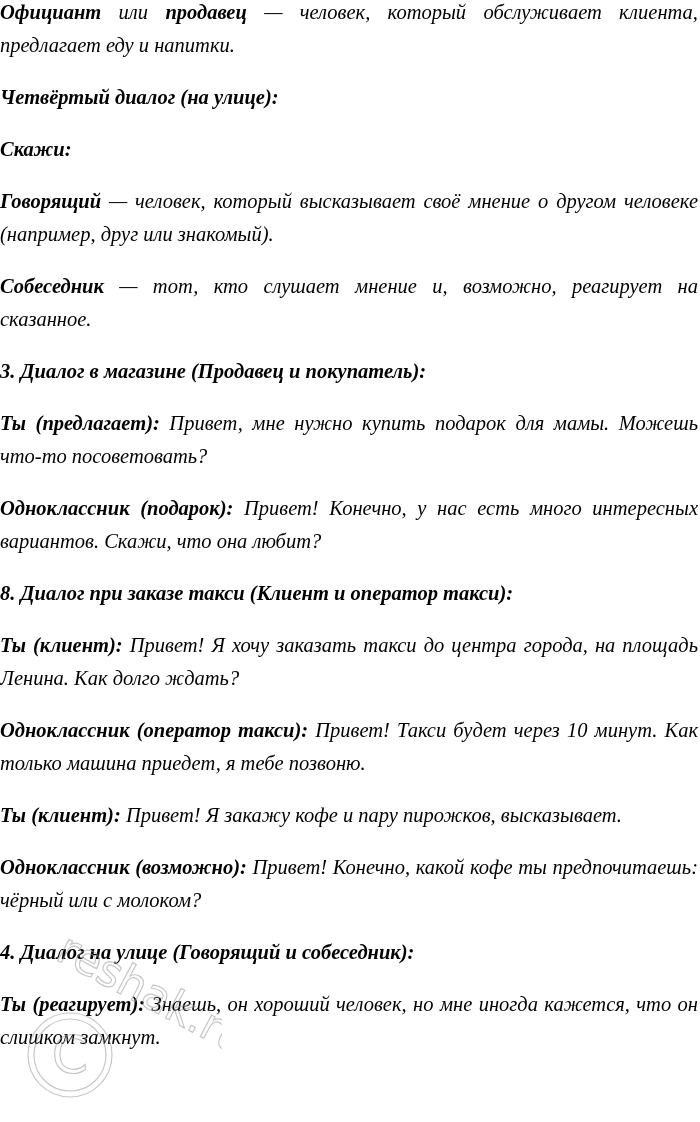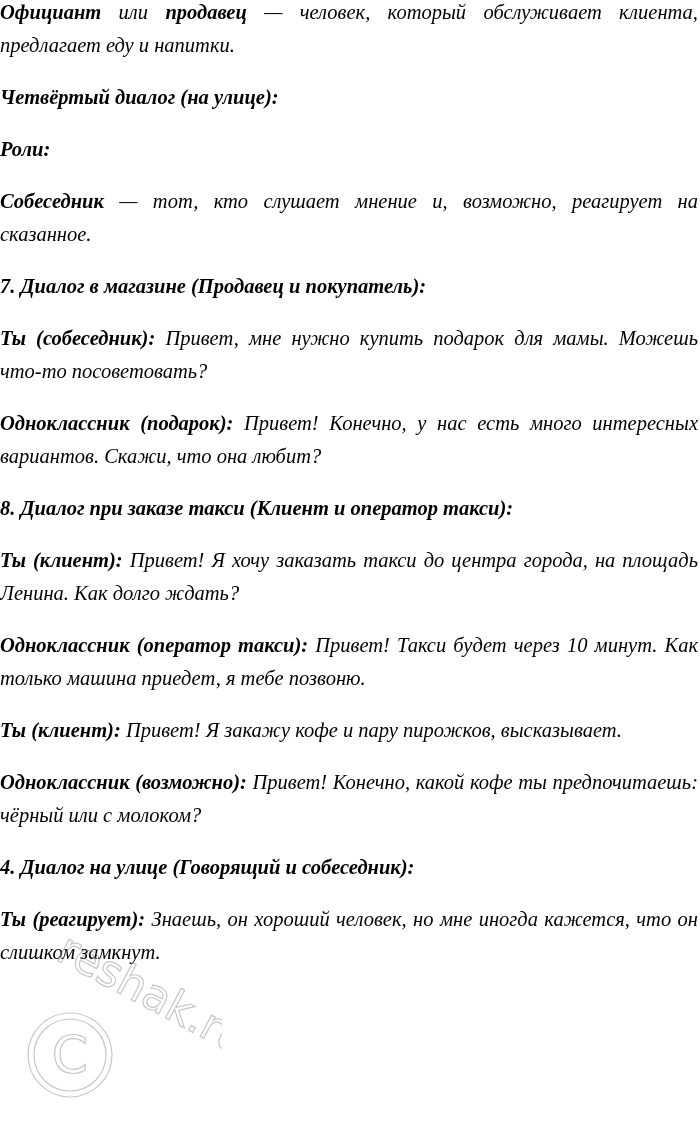--- a/index.html
+++ b/index.html
@@ -23,26 +23,27 @@
     pointer-events: none; opacity: 0.55;
   }
 </style>
 </head>
 <body>
 
 <div class="doc">
   <p class="p first"><b>Официант</b><span> или </span><b>продавец</b><span> — человек, который обслуживает клиента, предлагает еду и напитки.</span></p>
 
   <p class="p heading">Четвёртый диалог (на улице):</p>
-  <p class="p heading">Роли:</p>
+  <p class="p heading">Скажи:</p>
 
+  <p class="p"><b>Говорящий</b><span> — человек, который высказывает своё мнение о другом человеке (например, друг или знакомый).</span></p>
   <p class="p"><b>Собеседник</b><span> — тот, кто слушает мнение и, возможно, реагирует на сказанное.</span></p>
 
-  <p class="p heading">7. Диалог в магазине (Продавец и покупатель):</p>
-  <p class="p"><b>Ты (собеседник):</b><span> Привет, мне нужно купить подарок для мамы. Можешь что-то посоветовать?</span></p>
+  <p class="p heading">3. Диалог в магазине (Продавец и покупатель):</p>
+  <p class="p"><b>Ты (предлагает):</b><span> Привет, мне нужно купить подарок для мамы. Можешь что-то посоветовать?</span></p>
   <p class="p"><b>Одноклассник (подарок):</b><span> Привет! Конечно, у нас есть много интересных вариантов. Скажи, что она любит?</span></p>
 
   <p class="p heading">8. Диалог при заказе такси (Клиент и оператор такси):</p>
   <p class="p"><b>Ты (клиент):</b><span> Привет! Я хочу заказать такси до центра города, на площадь Ленина. Как долго ждать?</span></p>
   <p class="p"><b>Одноклассник (оператор такси):</b><span> Привет! Такси будет через 10 минут. Как только машина приедет, я тебе позвоню.</span></p>
 
   <p class="p"><b>Ты (клиент):</b><span> Привет! Я закажу кофе и пару пирожков, высказывает.</span></p>
   <p class="p"><b>Одноклассник (возможно):</b><span> Привет! Конечно, какой кофе ты предпочитаешь: чёрный или с молоком?</span></p>
 
   <p class="p heading">4. Диалог на улице (Говорящий и собеседник):</p>

